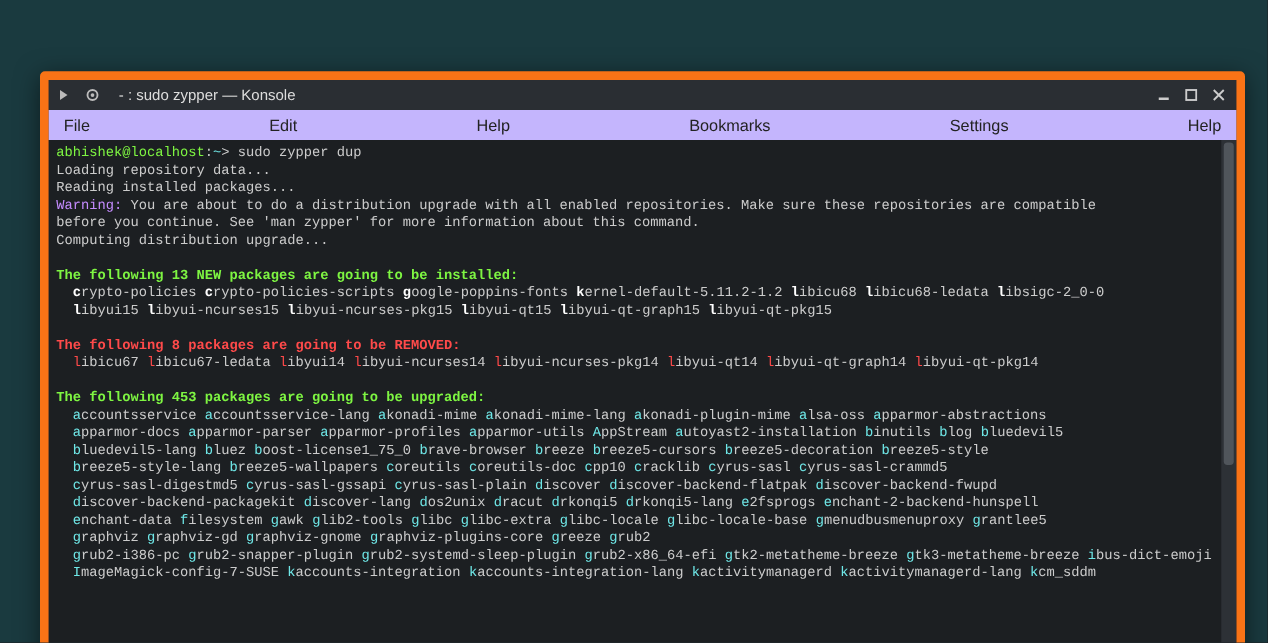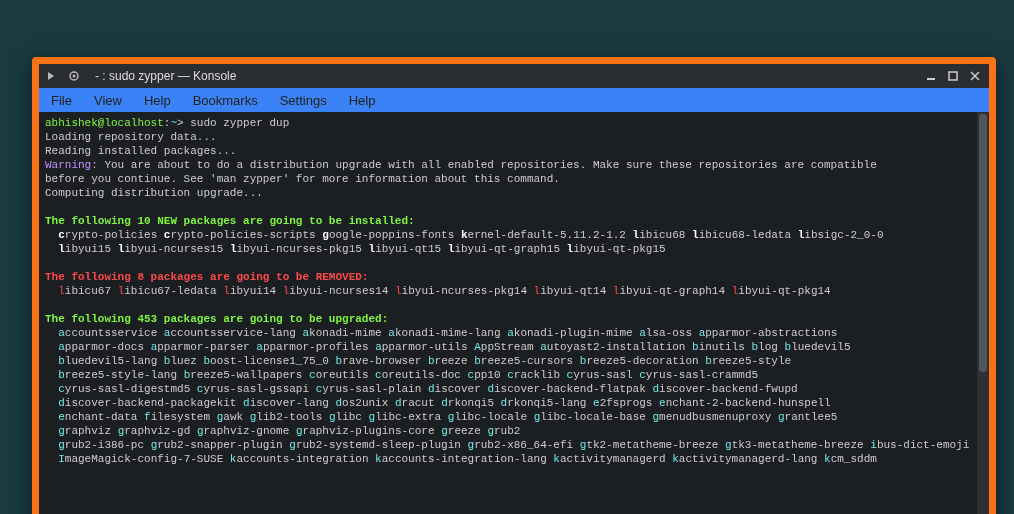--- a/index.html
+++ b/index.html
@@ -60,27 +60,28 @@
   .win-ctrl {
     width: 20px;
     height: 18px;
     display: flex;
     align-items: center;
     justify-content: center;
     color: #ccc;
   }
   .menubar {
     height: 24px;
-    background: #3b82f6;
+    background: #c4b5fd;
     display: flex;
     align-items: center;
     padding: 0 8px;
     font-size: 13px;
     color: #222;
-    gap: 14px;
+    gap: 25px;
+    justify-content: space-between;
   }
   .menuitem {
     padding: 2px 4px;
   }
   .term-wrap {
     flex: 1;
     background: #1c1f22;
     display: flex;
     overflow: hidden;
   }
@@ -150,36 +151,36 @@
       <span class="win-ctrl">
         <svg width="10" height="10" viewBox="0 0 10 10">
             <path d="M1 1 L9 9 M9 1 L1 9" stroke="#ccc" stroke-width="1.5"></path>
           </svg>
       </span>
     </div>
   </div>
 
   <div class="menubar">
     <span class="menuitem">File</span>
-    <span class="menuitem">View</span>
+    <span class="menuitem">Edit</span>
     <span class="menuitem">Help</span>
     <span class="menuitem">Bookmarks</span>
     <span class="menuitem">Settings</span>
     <span class="menuitem">Help</span>
   </div>
 
   <div class="term-wrap">
     <div class="term" id="term"><span class="g">abhishek@localhost</span><span class="pkg">:</span><span class="c">~</span><span class="pkg">&gt; </span><span class="pkg">sudo zypper dup</span>
 <span class="pkg">Loading repository data...</span>
 <span class="pkg">Reading installed packages...</span>
 <span class="m">Warning:</span><span class="pkg"> You are about to do a distribution upgrade with all enabled repositories. Make sure these repositories are compatible
 before you continue. See 'man zypper' for more information about this command.</span>
 <span class="pkg">Computing distribution upgrade...</span>
 
-<span class="fw">The following 10 NEW packages are going to be installed:</span>
+<span class="fw">The following 13 NEW packages are going to be installed:</span>
   <span class="hl">c</span><span class="pkg">rypto-policies</span> <span class="hl">c</span><span class="pkg">rypto-policies-scripts</span> <span class="hl">g</span><span class="pkg">oogle-poppins-fonts</span> <span class="hl">k</span><span class="pkg">ernel-default-5.11.2-1.2</span> <span class="hl">l</span><span class="pkg">ibicu68</span> <span class="hl">l</span><span class="pkg">ibicu68-ledata</span> <span class="hl">l</span><span class="pkg">ibsigc-2_0-0</span>
   <span class="hl">l</span><span class="pkg">ibyui15</span> <span class="hl">l</span><span class="pkg">ibyui-ncurses15</span> <span class="hl">l</span><span class="pkg">ibyui-ncurses-pkg15</span> <span class="hl">l</span><span class="pkg">ibyui-qt15</span> <span class="hl">l</span><span class="pkg">ibyui-qt-graph15</span> <span class="hl">l</span><span class="pkg">ibyui-qt-pkg15</span>
 
 <span class="rw">The following 8 packages are going to be REMOVED:</span>
   <span class="r">l</span><span class="pkg">ibicu67</span> <span class="r">l</span><span class="pkg">ibicu67-ledata</span> <span class="r">l</span><span class="pkg">ibyui14</span> <span class="r">l</span><span class="pkg">ibyui-ncurses14</span> <span class="r">l</span><span class="pkg">ibyui-ncurses-pkg14</span> <span class="r">l</span><span class="pkg">ibyui-qt14</span> <span class="r">l</span><span class="pkg">ibyui-qt-graph14</span> <span class="r">l</span><span class="pkg">ibyui-qt-pkg14</span>
 
 <span class="fw">The following 453 packages are going to be upgraded:</span>
   <span class="c">a</span><span class="pkg">ccountsservice</span> <span class="c">a</span><span class="pkg">ccountsservice-lang</span> <span class="c">a</span><span class="pkg">konadi-mime</span> <span class="c">a</span><span class="pkg">konadi-mime-lang</span> <span class="c">a</span><span class="pkg">konadi-plugin-mime</span> <span class="c">a</span><span class="pkg">lsa-oss</span> <span class="c">a</span><span class="pkg">pparmor-abstractions</span>
   <span class="c">a</span><span class="pkg">pparmor-docs</span> <span class="c">a</span><span class="pkg">pparmor-parser</span> <span class="c">a</span><span class="pkg">pparmor-profiles</span> <span class="c">a</span><span class="pkg">pparmor-utils</span> <span class="c">A</span><span class="pkg">ppStream</span> <span class="c">a</span><span class="pkg">utoyast2-installation</span> <span class="c">b</span><span class="pkg">inutils</span> <span class="c">b</span><span class="pkg">log</span> <span class="c">b</span><span class="pkg">luedevil5</span>
   <span class="c">b</span><span class="pkg">luedevil5-lang</span> <span class="c">b</span><span class="pkg">luez</span> <span class="c">b</span><span class="pkg">oost-license1_75_0</span> <span class="c">b</span><span class="pkg">rave-browser</span> <span class="c">b</span><span class="pkg">reeze</span> <span class="c">b</span><span class="pkg">reeze5-cursors</span> <span class="c">b</span><span class="pkg">reeze5-decoration</span> <span class="c">b</span><span class="pkg">reeze5-style</span>

